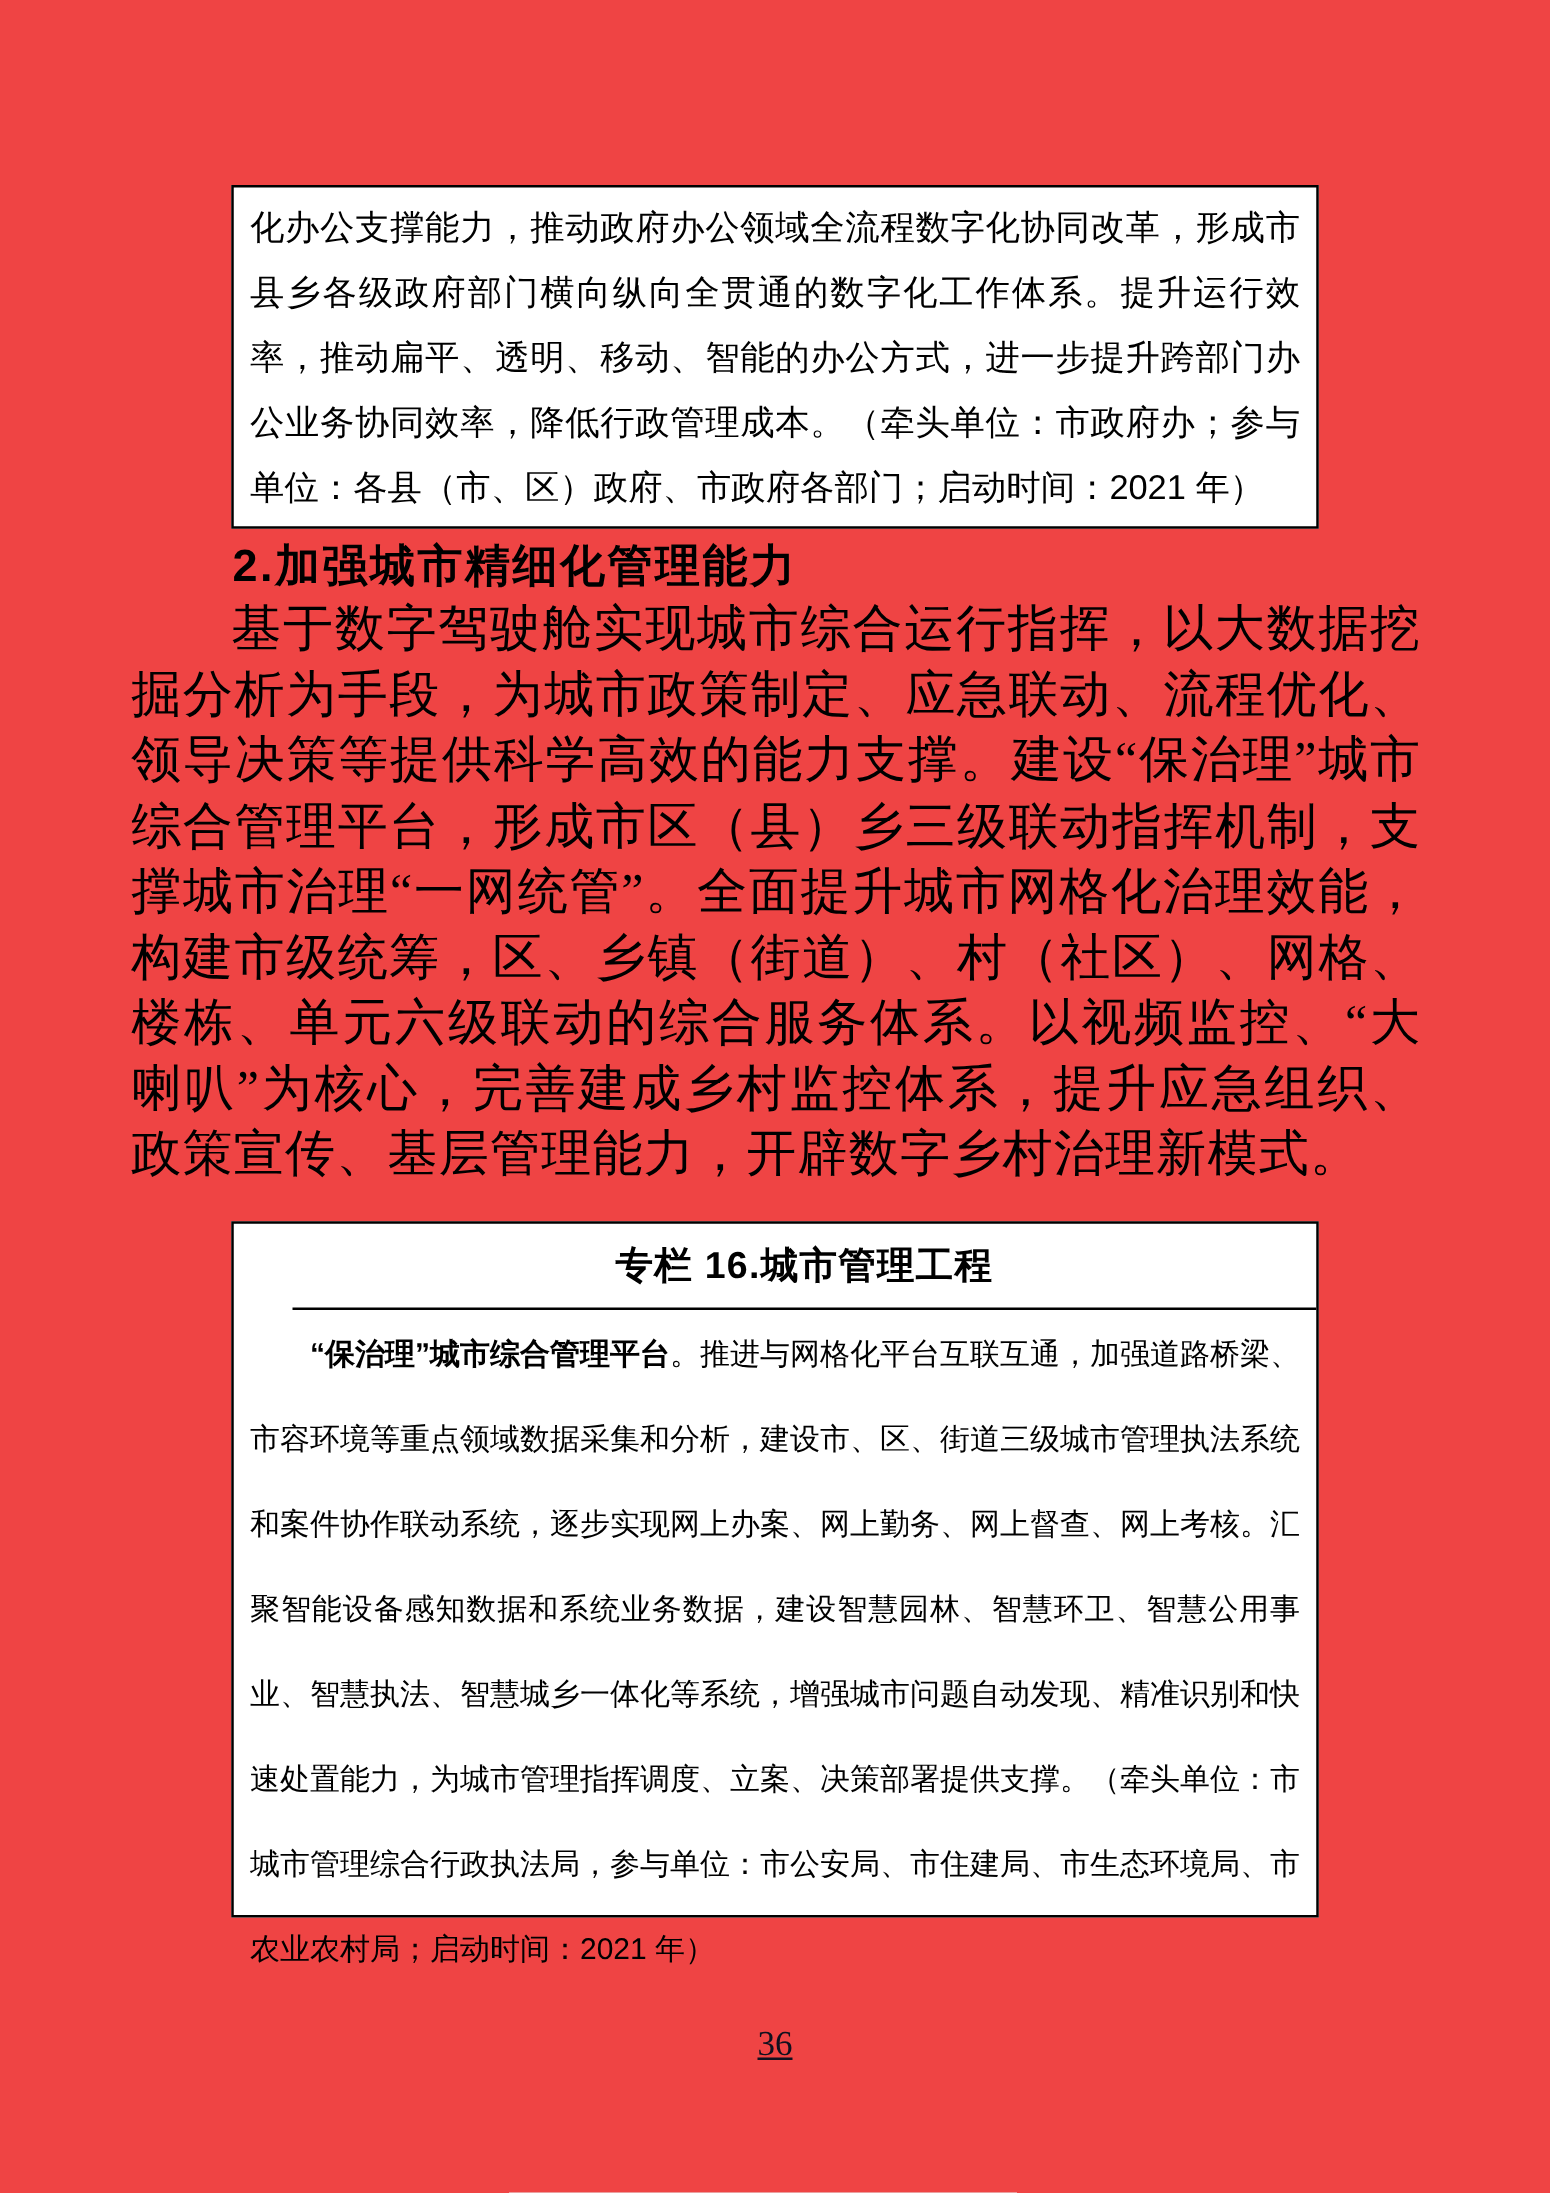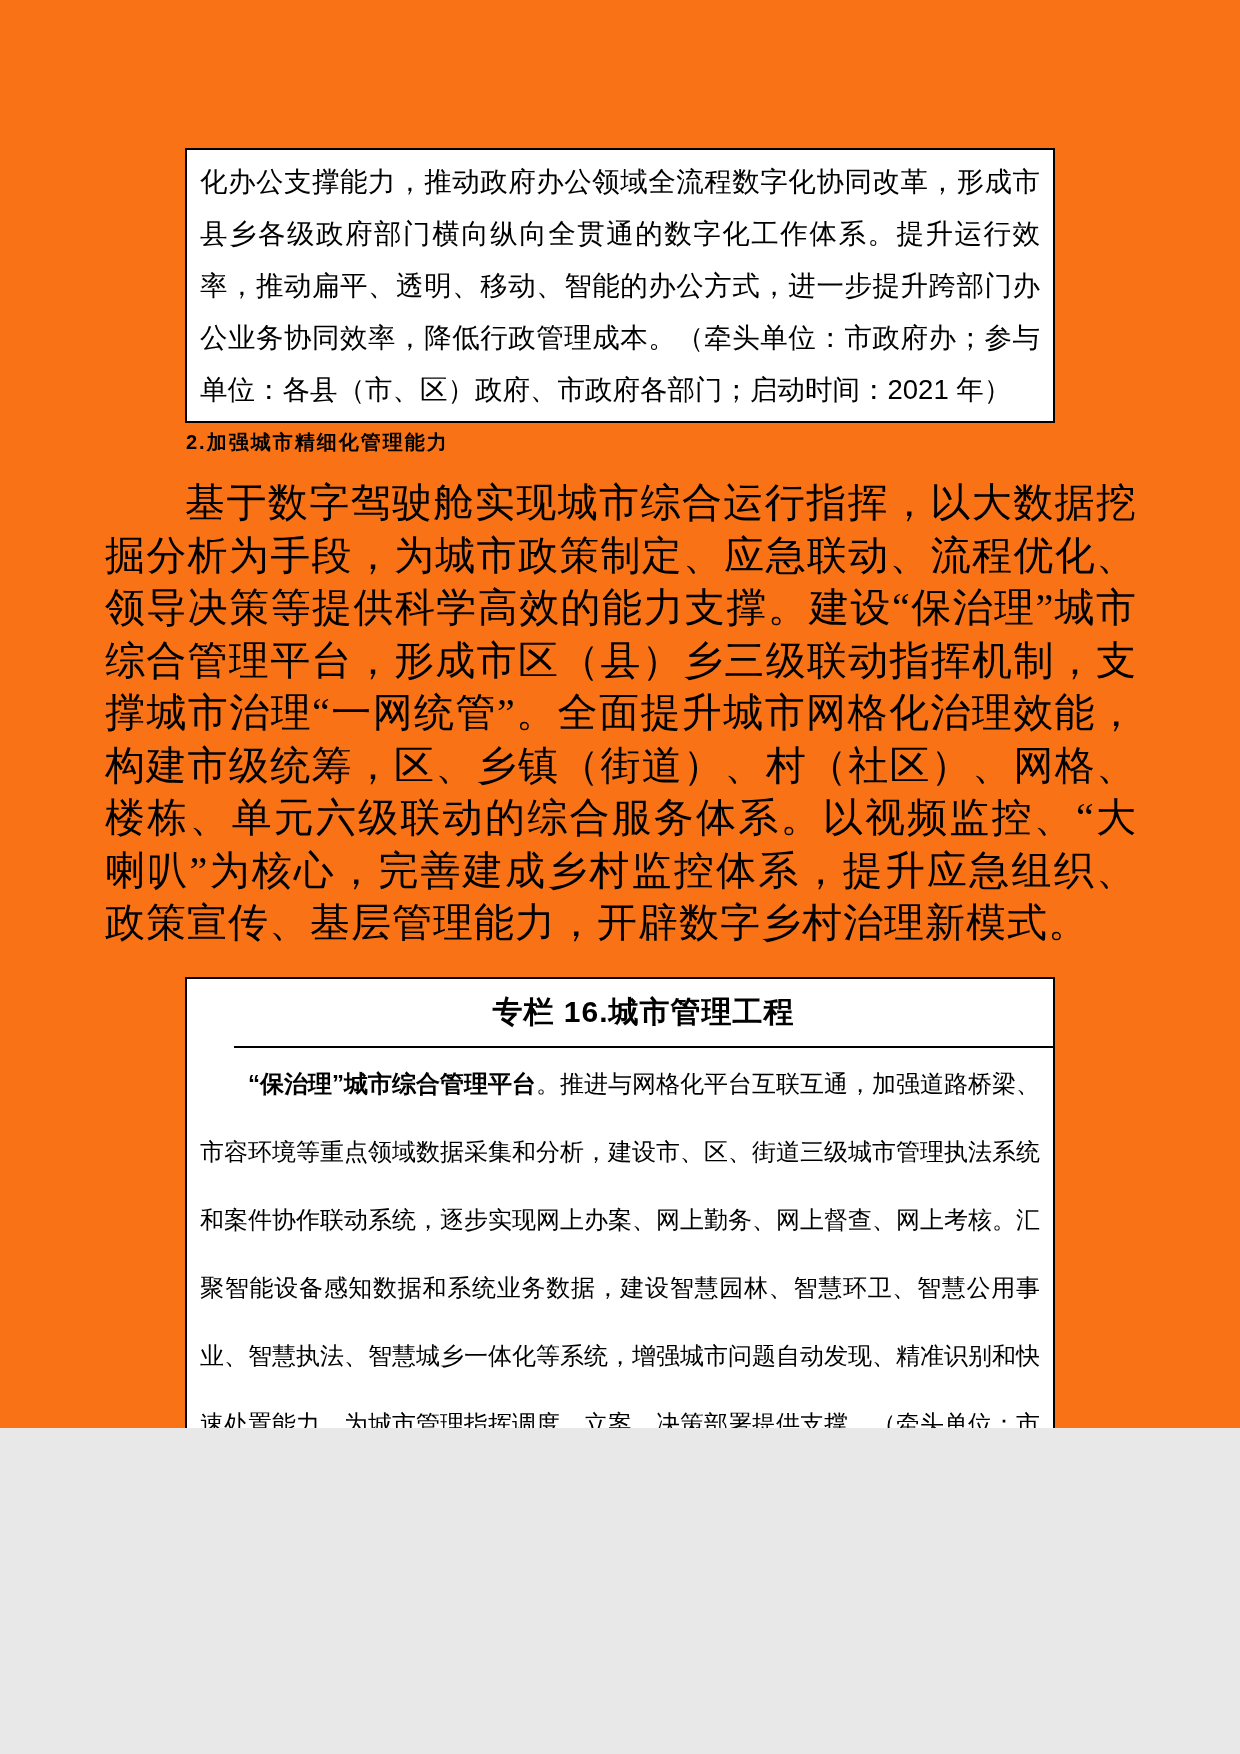--- a/index.html
+++ b/index.html
@@ -1,22 +1,22 @@
 <!DOCTYPE html>
 <html><head>
 <meta charset="utf-8">
 <style>
   * { margin: 0; padding: 0; box-sizing: border-box; }
   html, body { background: #e8e8e8; }
   .page {
     position: relative;
     width: 1240px;
-    height: 1428px;
+    height: 1754px;
     margin: 0 auto;
-    background: #f97316;
+    background: #ef4444;
     color: #000000;
     overflow: hidden;
   }
   .callout {
     position: absolute;
     border: 2px solid #000000;
     background: #ffffff;
   }
   
   .box-egov {
@@ -32,21 +32,21 @@
     line-height: 52px;
     text-align: justify;
     color: #000000;
   }
   
   .section-heading {
     position: absolute;
     left: 186px;
     top: 429px;
     font-family: "Liberation Sans", sans-serif;
-    font-size: 20px;
+    font-size: 36px;
     font-weight: bold;
     letter-spacing: 2px;
     color: #000000;
     white-space: nowrap;
   }
   
   .body-para {
     position: absolute;
     left: 105px;
     top: 477px;

